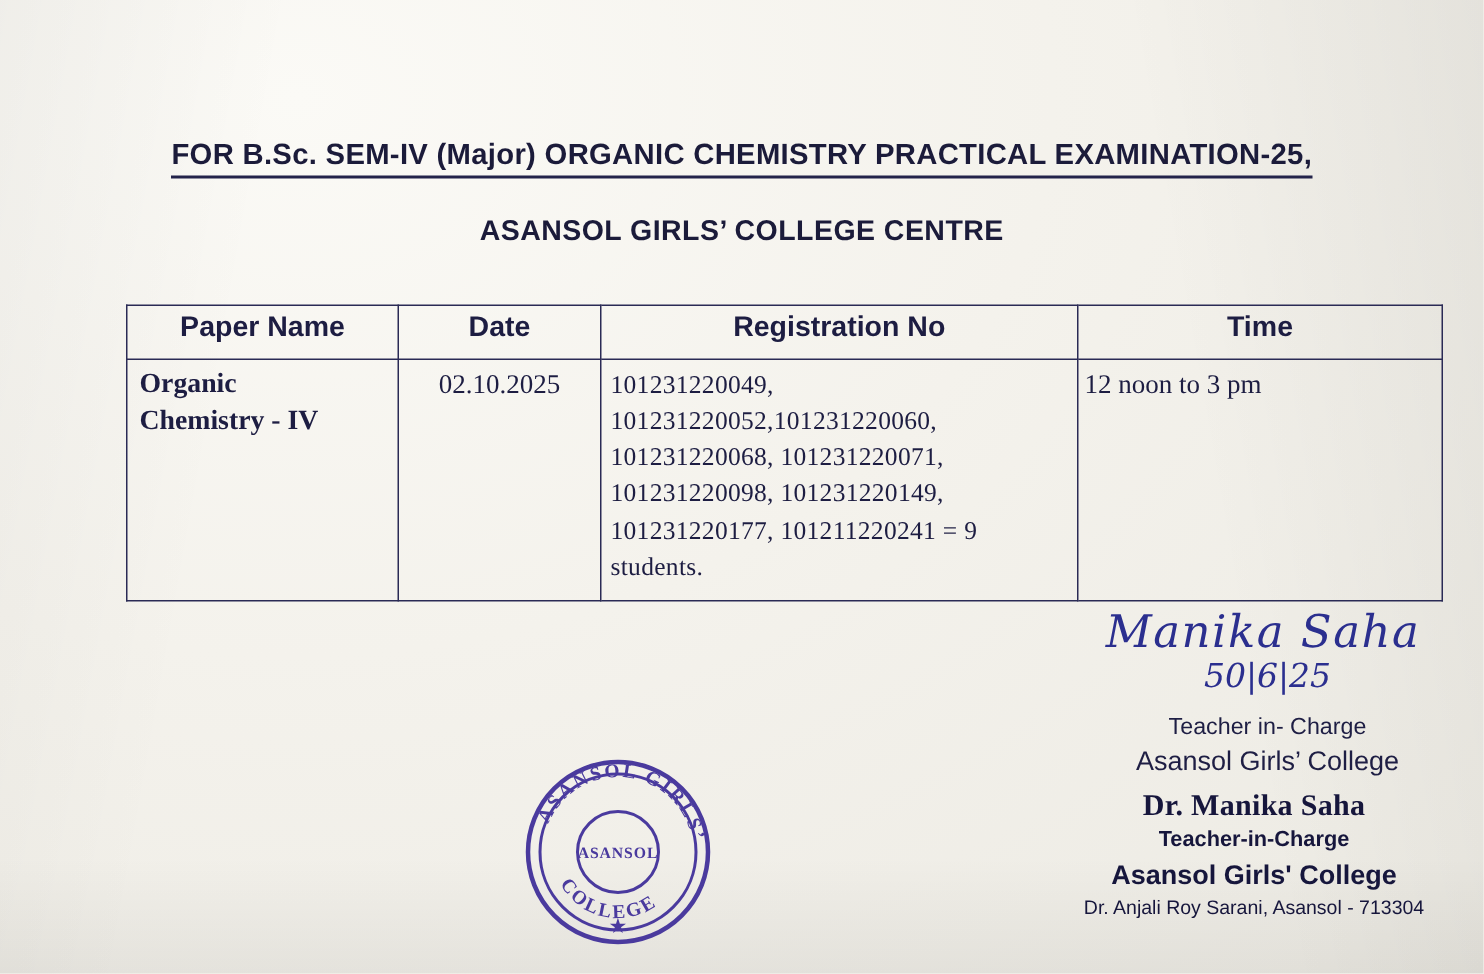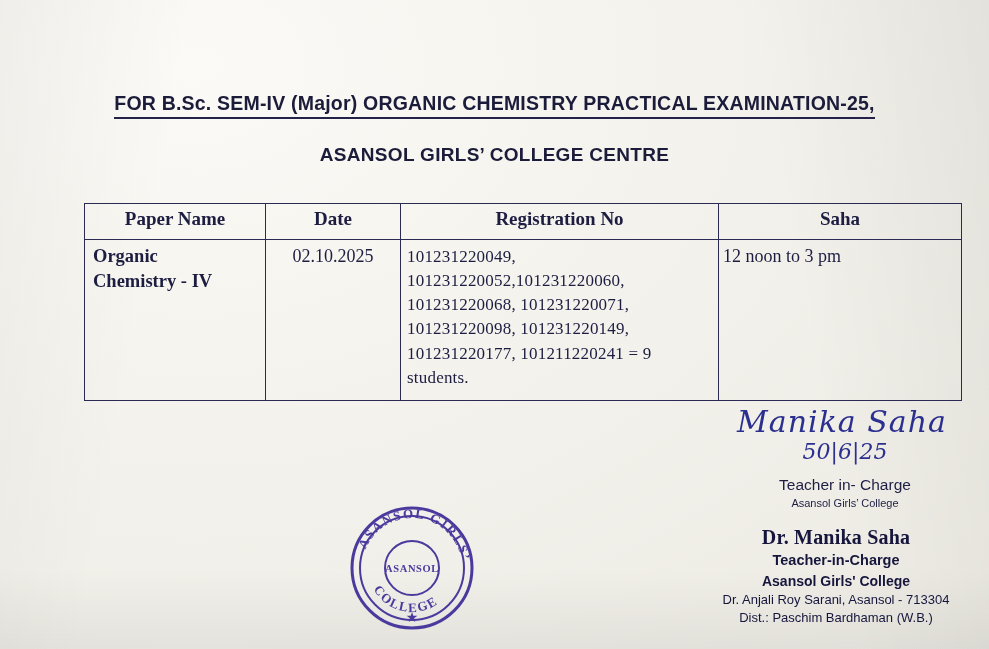--- a/index.html
+++ b/index.html
@@ -72,21 +72,21 @@
     width: 857px;
     border-collapse: collapse;
     color: #1d1d42;
     table-layout: fixed;
   }
   .sched-table th, .sched-table td {
     border: 1.6px solid #2a2a55;
     vertical-align: top;
   }
   .sched-table thead th {
-    font-family: Liberation Serif, serif;
+    font-family: Liberation Sans, sans-serif;
     font-size: 19px;
     font-weight: 600;
     text-align: center;
     padding: 4px 2px 5px;
     height: 26px;
   }
   .col-paper  { width: 176px; }
   .col-date   { width: 130px; }
   .col-reg    { width: 313px; }
   .col-time   { width: 238px; }
@@ -145,21 +145,21 @@
     font-size: 22px;
     color: #2b2f8f;
   }
   .sig-role {
     margin-top: 12px;
     font-size: 15.5px;
     color: #1e1e44;
   }
   .sig-college {
     margin-top: 3px;
-    font-size: 11px;
+    font-size: 18px;
     color: #1e1e44;
   }
 
   .stamp-text {
     position: absolute;
     left: 686px;
     top: 524px;
     width: 300px;
     text-align: center;
     color: #16163c;
@@ -170,21 +170,21 @@
     font-size: 20px;
     font-weight: 700;
     letter-spacing: 0.2px;
   }
   .stamp-role {
     font-size: 14.5px;
     font-weight: 700;
     margin-top: 1px;
   }
   .stamp-org {
-    font-size: 14px;
+    font-size: 18px;
     font-weight: 700;
     margin-top: 1px;
   }
   .stamp-addr1, .stamp-addr2 {
     font-size: 13px;
     margin-top: 1px;
   }
 
   
   .seal {
@@ -208,21 +208,21 @@
   <div class="heading h-line3">
     <span>ASANSOL GIRLS’ COLLEGE CENTRE</span>
   </div>
 
   <table class="sched-table">
     <thead>
       <tr>
         <th class="col-paper">Paper Name</th>
         <th class="col-date">Date</th>
         <th class="col-reg">Registration No</th>
-        <th class="col-time">Saha</th>
+        <th class="col-time">Time</th>
       </tr>
     </thead>
     <tbody>
       <tr>
         <td class="cell-paper">
           <div>Organic</div>
           <div>Chemistry - IV</div>
         </td>
         <td class="cell-date">02.10.2025</td>
         <td class="cell-reg">
@@ -245,21 +245,20 @@
     </div>
     <div class="sig-role">Teacher in- Charge</div>
     <div class="sig-college">Asansol Girls’ College</div>
   </div>
 
   <div class="stamp-text">
     <div class="stamp-name">Dr. Manika Saha</div>
     <div class="stamp-role">Teacher-in-Charge</div>
     <div class="stamp-org">Asansol Girls' College</div>
     <div class="stamp-addr1">Dr. Anjali Roy Sarani, Asansol - 713304</div>
-    <div class="stamp-addr2">Dist.: Paschim Bardhaman (W.B.)</div>
   </div>
 
   <div class="seal">
     <svg width="128" height="128" viewBox="0 0 128 128">
       <defs>
         <path id="sealArcTop" d="M 64,64 m -50,0 a 50,50 0 1,1 100,0" fill="none"></path>
         <path id="sealArcBottom" d="M 64,64 m -44,0 a 44,44 0 1,0 88,0" fill="none"></path>
       </defs>
       <circle cx="64" cy="64" r="60" fill="none" stroke="#4a3a9e" stroke-width="3"></circle>
       <circle cx="64" cy="64" r="52" fill="none" stroke="#4a3a9e" stroke-width="2"></circle>

